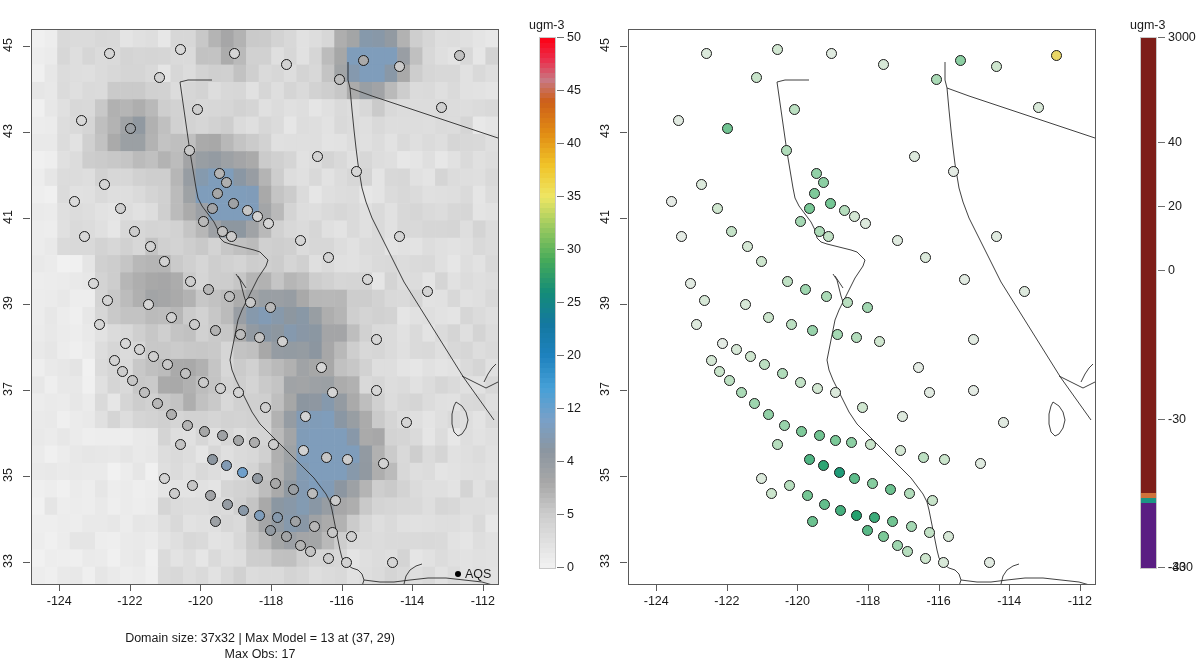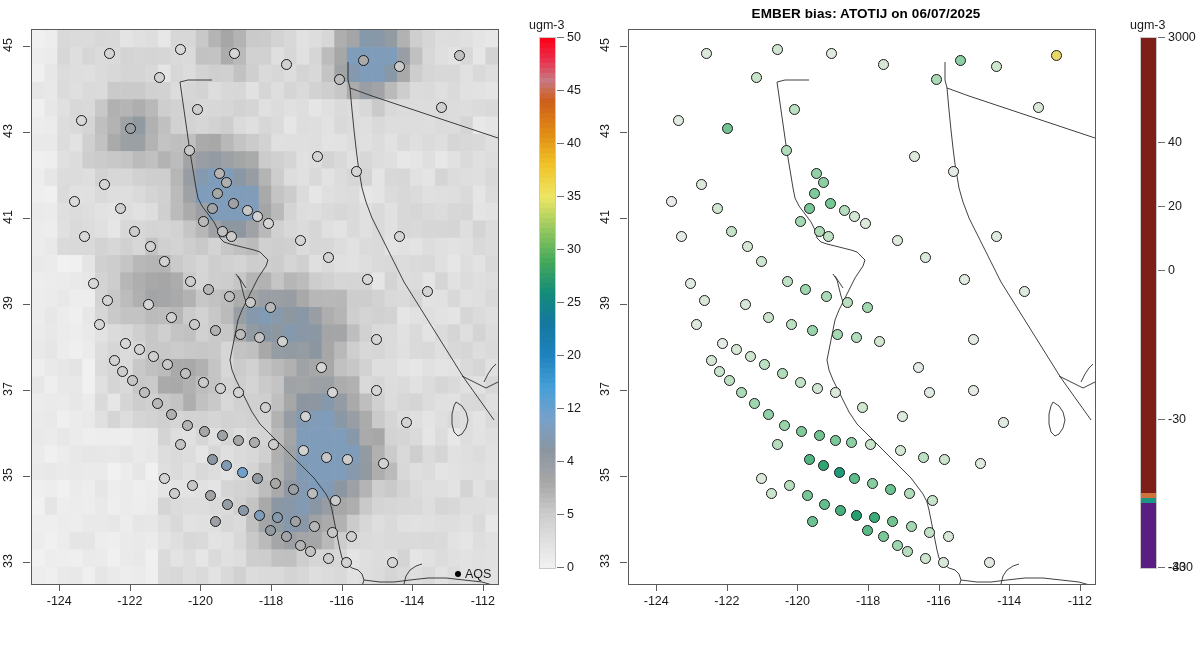--- a/index.html
+++ b/index.html
@@ -1663,26 +1663,27 @@
       <div class="cbar-tick" style="top: 530px;"></div>
       <div class="cbar-label" style="top: 530px;">0</div>
     </div>
 
   <div class="aqs-legend" id="aqs-left">
     <span class="aqs-dot"></span>
     <span class="aqs-text">AQS</span>
   </div>
 
   <div class="caption" id="caption-left">
+    <div>Domain size: 37x32 | Max Model = 13 at (37, 29)</div>
+    <div>Max Obs: 17</div>
   </div>
 </div>
 
 <div class="panel" id="panel-right">
 
-  <div class="panel-title">EMBER bias: ATOTIJ on 06/07/2025</div>
 
   <div class="plotbox" id="map-right">
     <svg class="vector" viewBox="0 0 466 554" preserveAspectRatio="none">
       <g fill="none" stroke="#2b2b2b" stroke-width="0.9">
         <path d="M148,52 L150,66 L152,80 L154,94 L156,108 L158,122 L160,134
                  L162,146 L164,158 L166,168 L170,176 L176,184 L182,192
                  L186,200 L188,208 L192,212 L198,214 L206,216 L214,218
                  L222,220 L228,222 L232,226 L236,230 L234,236 L230,242
                  L226,248 L222,256 L218,264 L214,272 L210,280 L206,290
                  L204,300 L202,310 L200,320 L198,330 L200,340 L204,350

